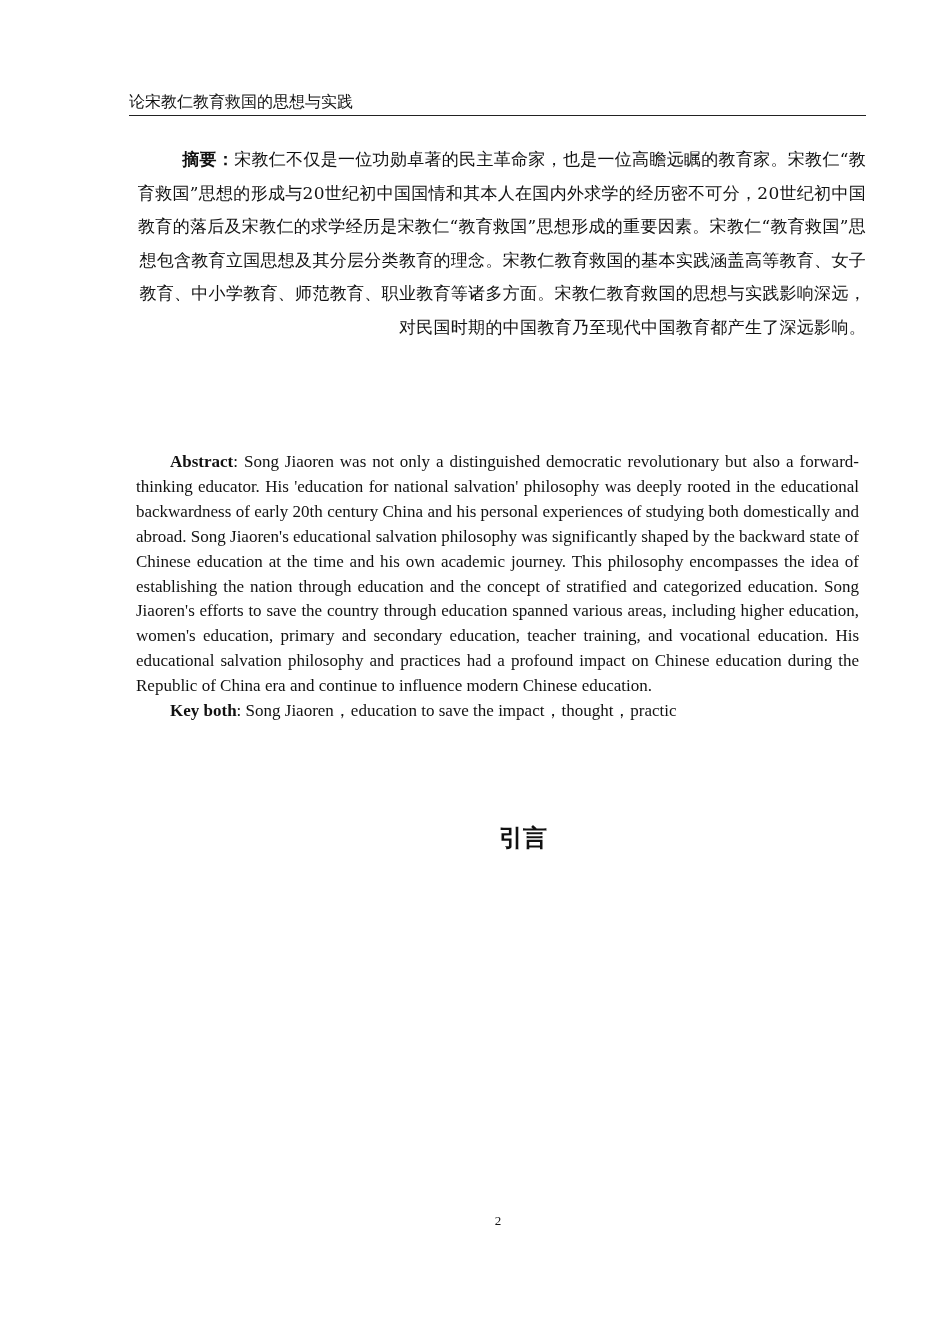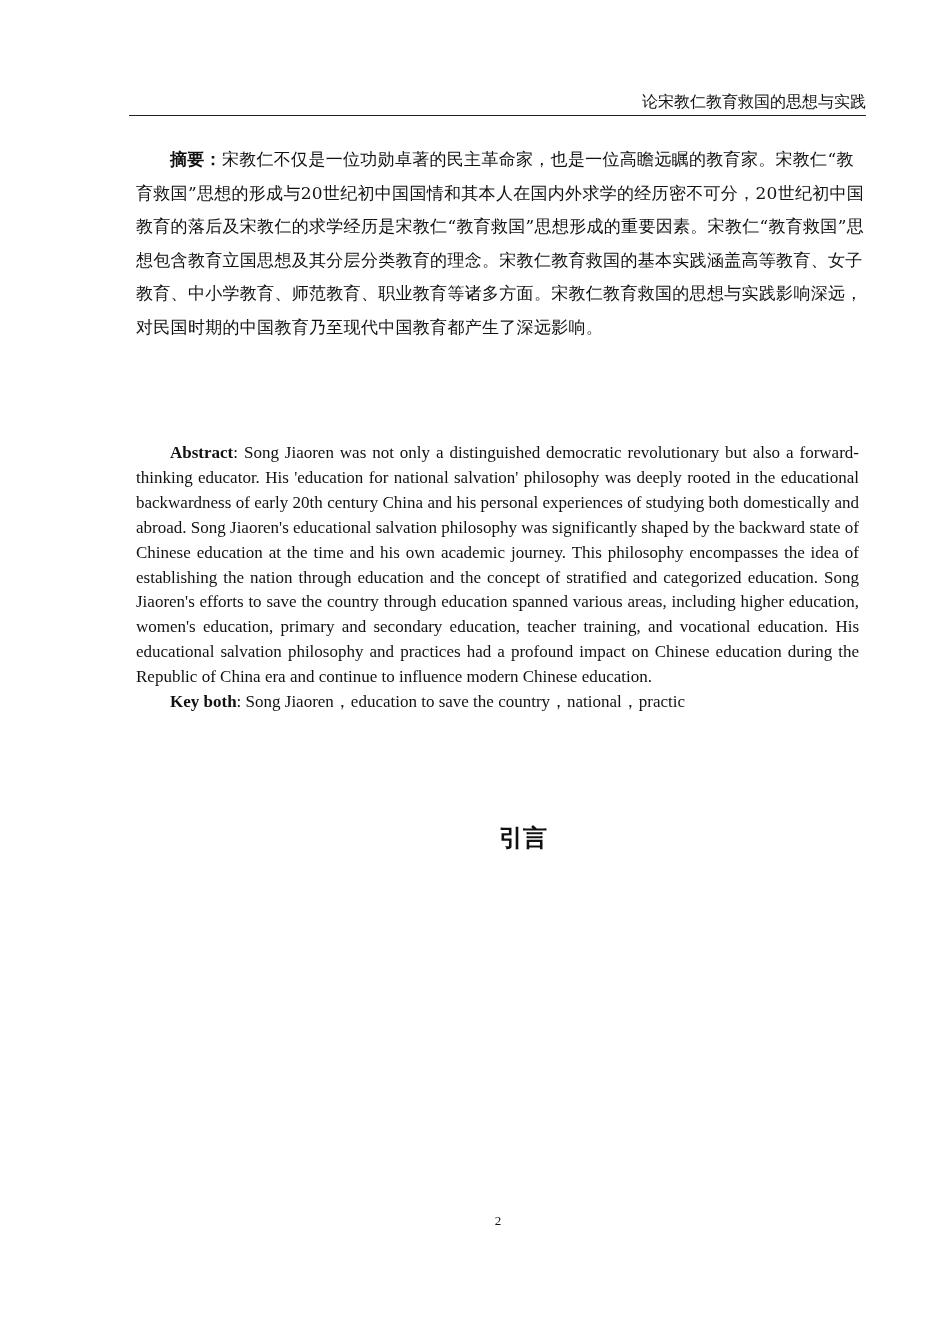--- a/index.html
+++ b/index.html
@@ -1,47 +1,47 @@
 <!DOCTYPE html>
 <html><head>
 <meta charset="utf-8">
 <style>
   html, body { margin: 0; padding: 0; background: #ffffff; }
   body { width: 950px; height: 1344px; position: relative; overflow: hidden;
          font-family: "DejaVu Serif", "Liberation Serif", serif; color: #111; }
-  .header { position: absolute; left: 129px; top: 92px; width: 737px; text-align: right;
+  .header { position: absolute; left: 129px; top: 92px; width: 737px; text-align: left;
             font-size: 16px; line-height: 20px; }
   .header-rule { position: absolute; left: 129px; top: 115px; width: 737px; height: 0;
                  border-top: 1.5px solid #222; }
   .cn-block { position: absolute; left: 136px; width: 730px; font-size: 17px;
               line-height: 33.5px; letter-spacing: 0.3px; }
-  .cn-block p { margin: 0; }
+  .cn-block p { margin: 0; text-align: right; }
   .indent { text-indent: 2em; }
   .bold { font-weight: bold; }
   .en-block { position: absolute; left: 136px; width: 723px; font-family: "Liberation Serif", serif;
               font-size: 17px; line-height: 24.9px; text-align: justify; }
   .en-block p { margin: 0; }
   .section-title { position: absolute; left: 0; width: 1046px; top: 822px; text-align: center;
                    font-family: "DejaVu Sans", sans-serif; font-weight: bold; font-size: 24px; }
   .page-num { position: absolute; left: 0; width: 996px; top: 1213px; text-align: center;
               font-family: "Liberation Serif", serif; font-size: 13px; }
 </style>
 </head>
 <body>
 
 <div class="header">论宋教仁教育救国的思想与实践</div>
 <div class="header-rule"></div>
 
 <div class="cn-block" style="top:143px;">
   <p class="indent"><span class="bold">摘要：</span><span>宋教仁不仅是一位功勋卓著的民主革命家，也是一位高瞻远瞩的教育家。宋教仁“教育救国”思想的形成与20世纪初中国国情和其本人在国内外求学的经历密不可分，20世纪初中国教育的落后及宋教仁的求学经历是宋教仁“教育救国”思想形成的重要因素。宋教仁“教育救国”思想包含教育立国思想及其分层分类教育的理念。宋教仁教育救国的基本实践涵盖高等教育、女子教育、中小学教育、师范教育、职业教育等诸多方面。宋教仁教育救国的思想与实践影响深远，对民国时期的中国教育乃至现代中国教育都产生了深远影响。</span></p>
 </div>
 
-<div class="en-block" style="top:441px;">
+<div class="en-block" style="top:450px;">
   <p class="indent"><span class="bold">Abstract</span><span>: Song Jiaoren was not only a distinguished democratic revolutionary but also a forward-thinking educator. His 'education for national salvation' philosophy was deeply rooted in the educational backwardness of early 20th century China and his personal experiences of studying both domestically and abroad. Song Jiaoren's educational salvation philosophy was significantly shaped by the backward state of Chinese education at the time and his own academic journey. This philosophy encompasses the idea of establishing the nation through education and the concept of stratified and categorized education. Song Jiaoren's efforts to save the country through education spanned various areas, including higher education, women's education, primary and secondary education, teacher training, and vocational education. His educational salvation philosophy and practices had a profound impact on Chinese education during the Republic of China era and continue to influence modern Chinese education.</span></p>
-  <p class="indent"><span class="bold">Key both</span><span>: Song Jiaoren，education to save the country，national，practic</span></p>
+  <p class="indent"><span class="bold">Key both</span><span>: Song Jiaoren，education to save the impact，thought，practic</span></p>
 </div>
 
 <div class="section-title">引言</div>
 
 <div class="cn-block" style="top:873px;">
 </div>
 
 <div class="page-num">2</div>
 
 </body></html>

